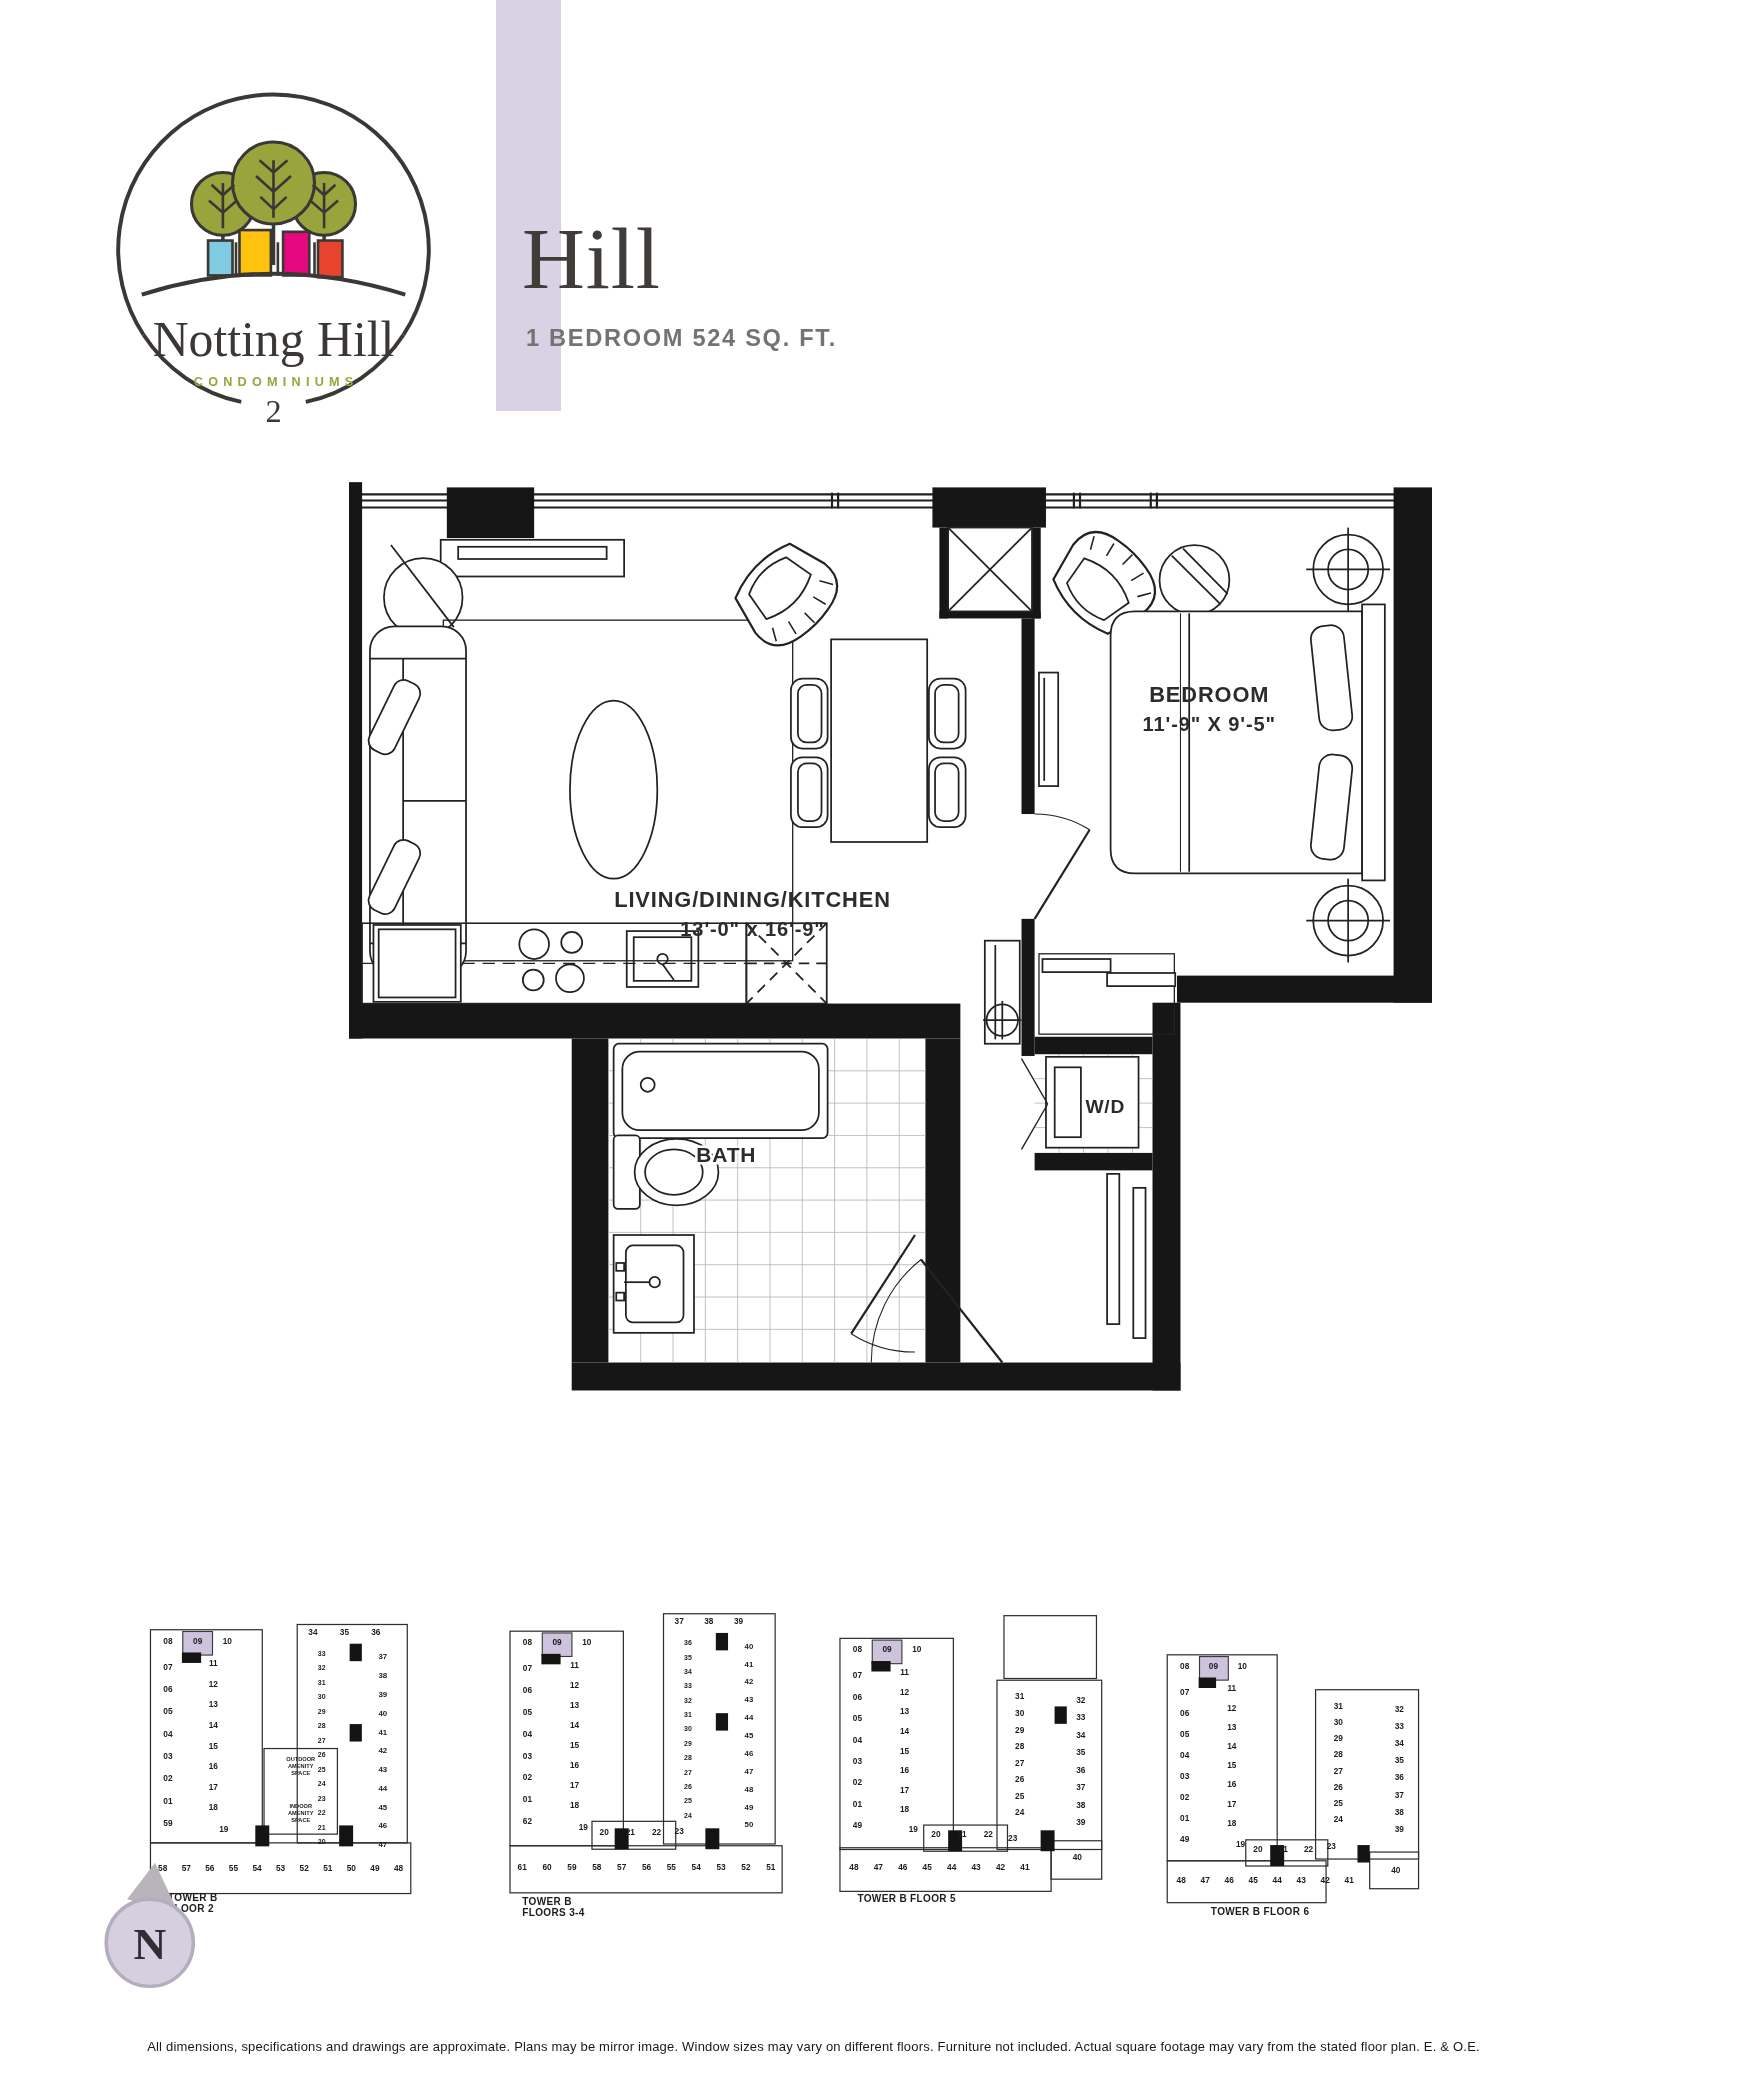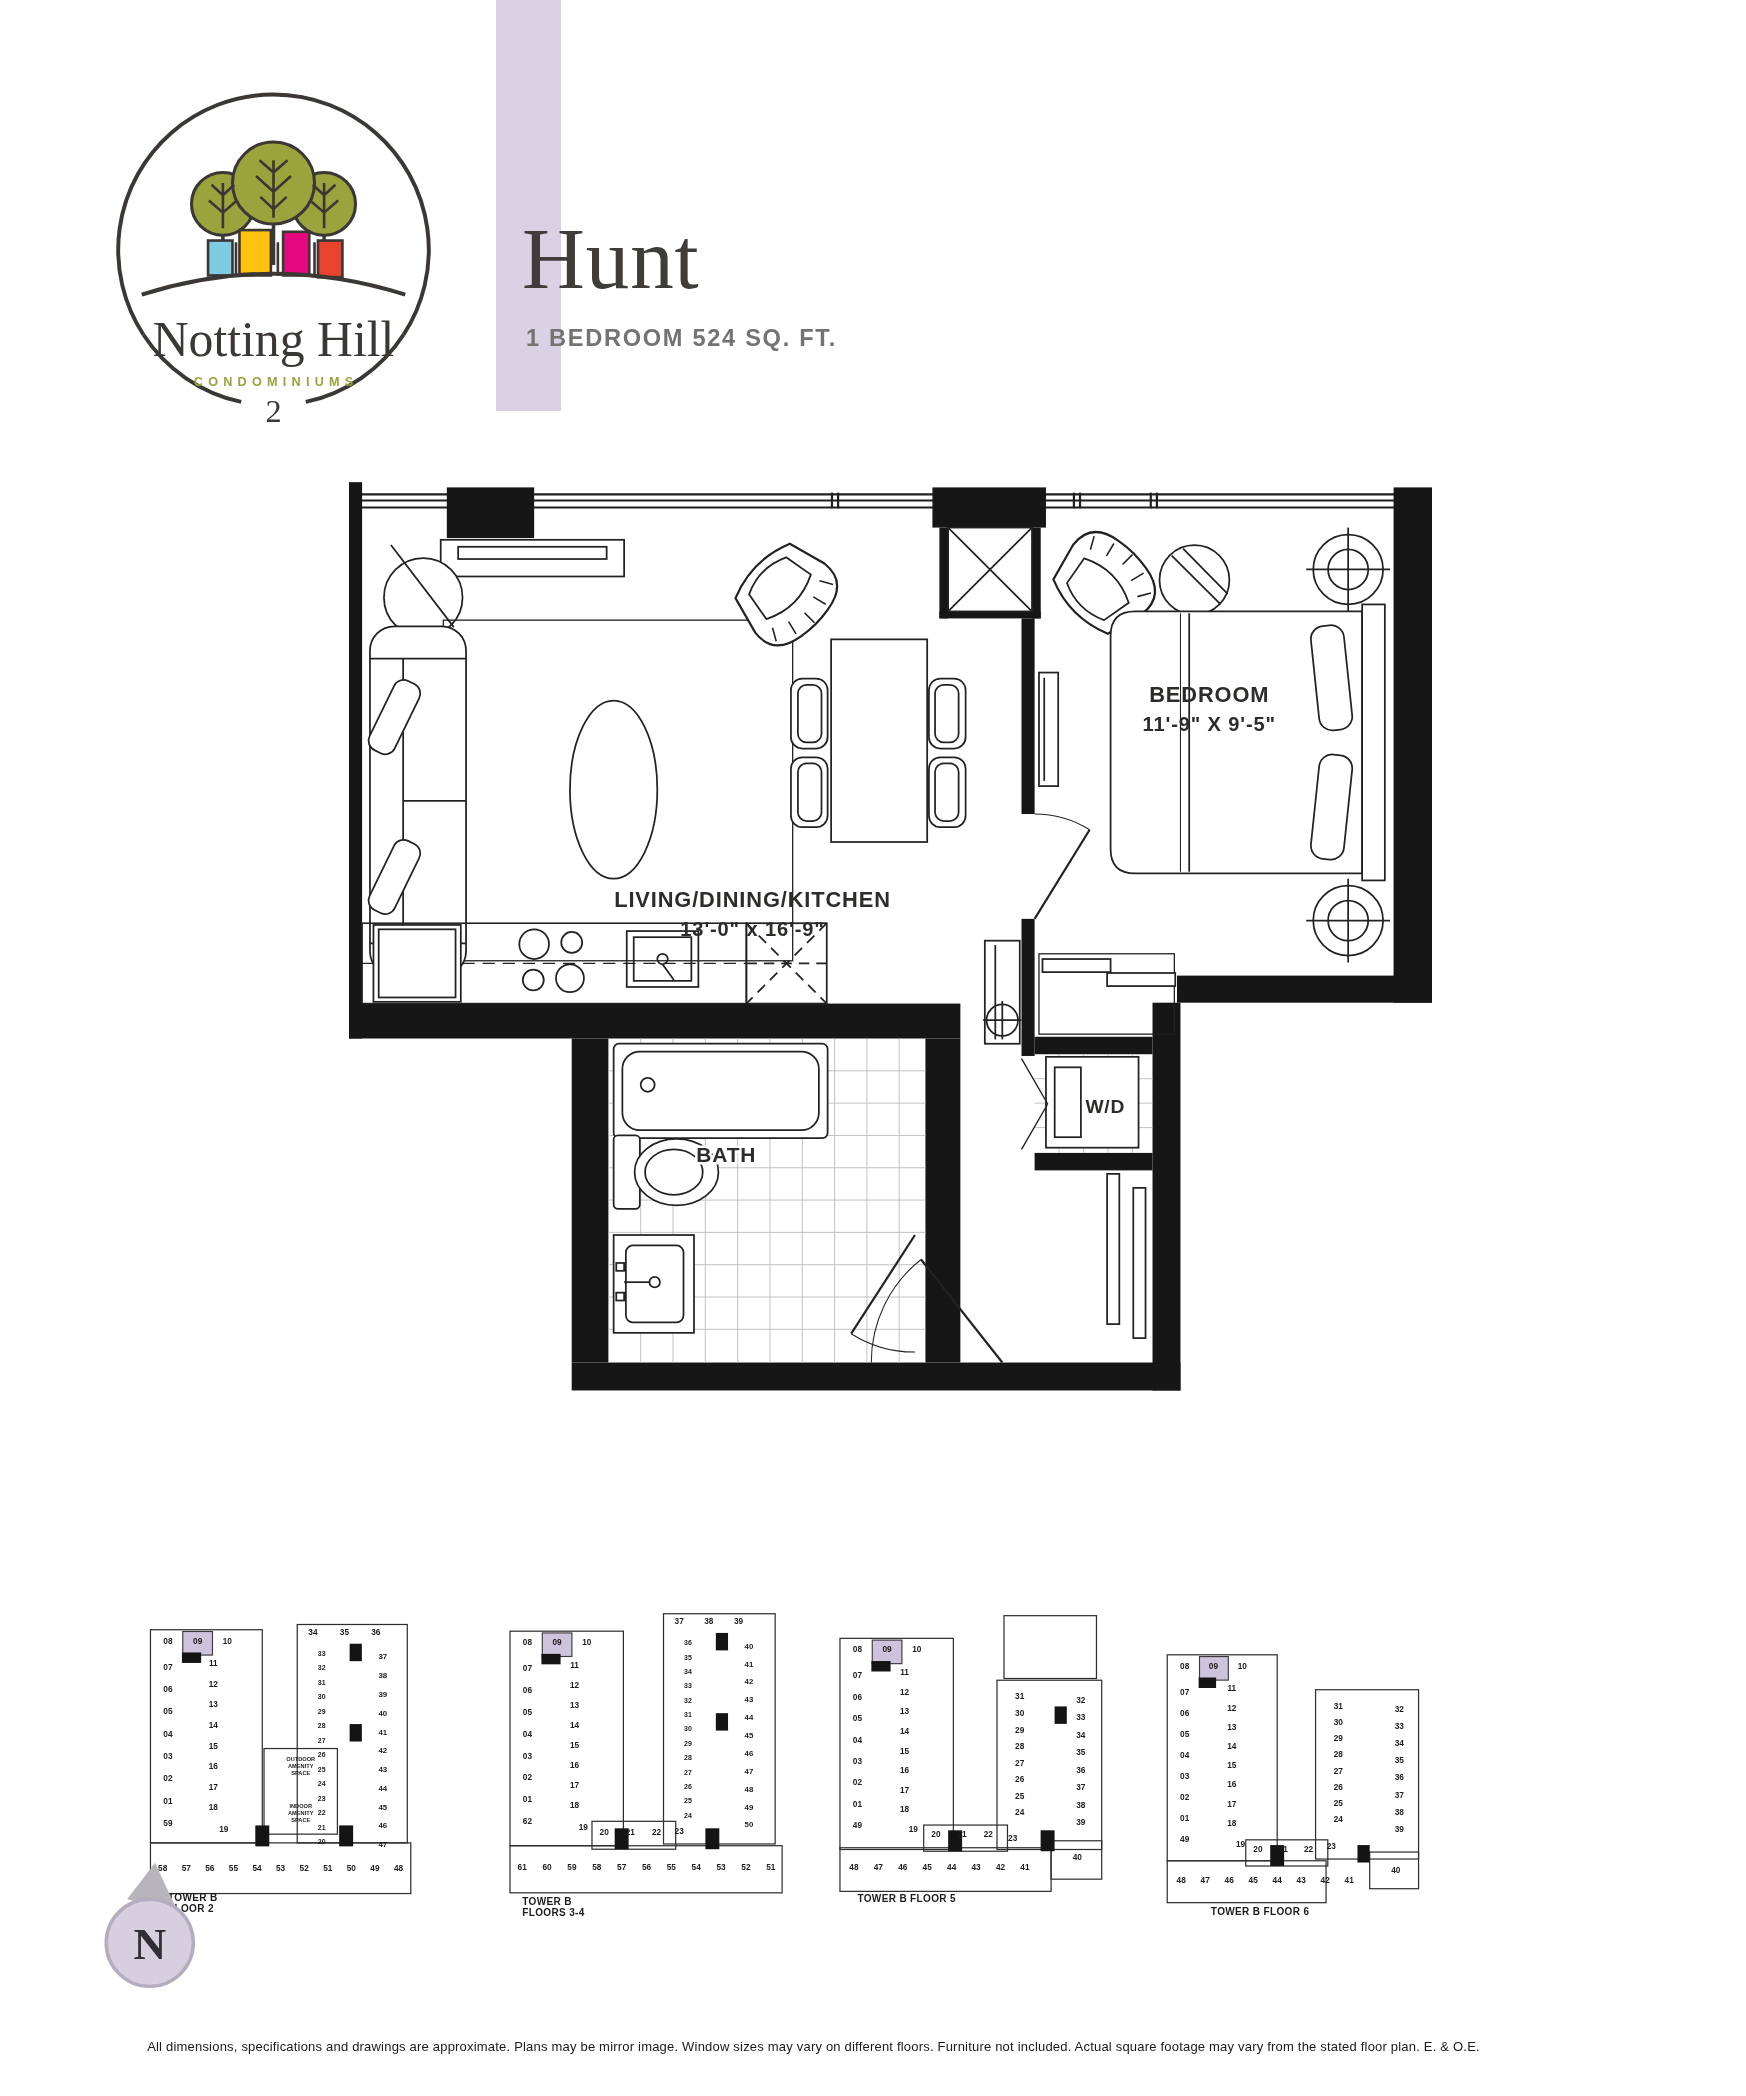--- a/index.html
+++ b/index.html
@@ -55,21 +55,21 @@
       <line x1="200" y1="186" x2="200" y2="224"></line>
       <line x1="242" y1="186" x2="242" y2="224"></line>
     </g>
     <path d="M 44 246 Q 195 198 346 246" stroke="#3B3735" stroke-width="4.5" fill="none"></path>
     <text class="serif" x="195" y="316" font-size="57" text-anchor="middle" fill="#3B3735">Notting Hill</text>
     <text x="198" y="351" font-size="14.5" font-weight="bold" letter-spacing="6" text-anchor="middle" fill="#9AA43C">CONDOMINIUMS</text>
     <text class="serif" x="195" y="392" font-size="37" text-anchor="middle" fill="#3B3735">2</text>
   </svg>
 
   <div class="abs" id="accent-bar"></div>
-  <div class="abs" id="plan-title">Hunt</div>
+  <div class="abs" id="plan-title">Hill</div>
   <div class="abs" id="plan-subtitle">1 BEDROOM 524 SQ. FT.</div>
 
   <svg class="abs" style="left:349px;top:482px;" width="1083" height="913" viewBox="0 0 1240 1045">
 
     <g stroke="#1f1f1f" stroke-width="2.5">
       <line x1="12" y1="14" x2="1200" y2="14"></line>
       <line x1="12" y1="21" x2="1200" y2="21"></line>
       <line x1="12" y1="29" x2="1200" y2="29"></line>
       <line x1="553" y1="12" x2="553" y2="30"></line>
         <line x1="560" y1="12" x2="560" y2="30"></line>

